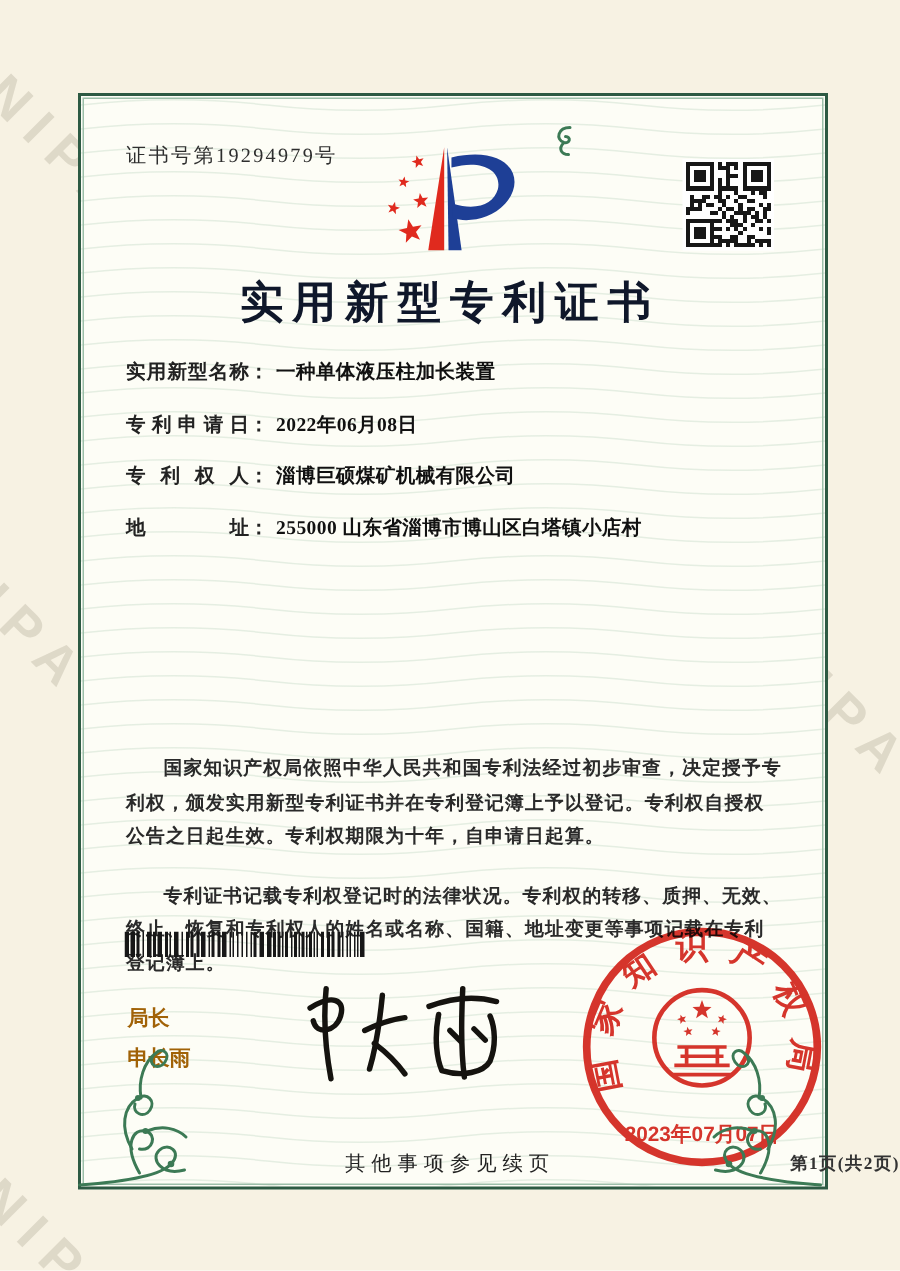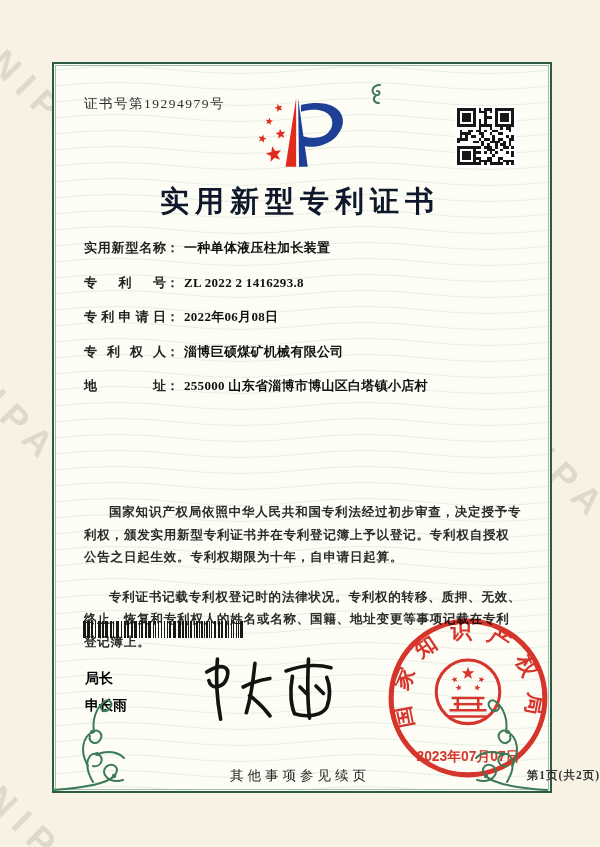--- a/index.html
+++ b/index.html
@@ -36,21 +36,21 @@
   .frow{margin-bottom:16.5px;white-space:nowrap;}
   .flabel{display:inline-block;width:82px;text-align:justify;text-align-last:justify;font-weight:600;color:#222;}
   .fcolon{display:inline-block;width:18px;font-weight:600;color:#222;}
   .fvalue{font-weight:600;color:#111;letter-spacing:0.3px;}
   .flabel2{display:inline-block;margin-left:22px;font-weight:600;letter-spacing:2px;color:#222;}
   .legal{left:84px;top:484px;width:438px;font-size:12.5px;line-height:1.8;letter-spacing:0.8px;color:#2a2a2a;}
   .legal p{margin:17px 0 5px 0;text-indent:2em;font-weight:bold;}
   .barcode{left:83px;top:621px;width:163px;height:17px;}
   .barcode rect{fill:#171717;}
   .officer{left:85px;top:665px;font-family:"Liberation Sans","DejaVu Sans",sans-serif;
-    font-size:14px;font-weight:600;line-height:27px;color:#000000;}
+    font-size:14px;font-weight:600;line-height:27px;color:#a16207;}
   .signature{left:196px;top:644px;width:150px;height:86px;}
   .signature path{fill:none;stroke:#15130f;stroke-width:3.4;stroke-linecap:round;stroke-linejoin:round;}
   .seal{left:386px;top:616px;width:164px;height:164px;opacity:0.94;mix-blend-mode:multiply;}
   .ornament{width:100px;height:102px;}
   .orn-bl{left:51px;top:691px;}
   .orn-br{left:449px;top:691px;transform:scaleX(-1);}
   .orn-top{left:366px;top:83px;width:20px;height:22px;}
   .ornament path,.orn-top path{fill:none;stroke:#3c7a55;stroke-width:2;stroke-linecap:round;}
   .page-num{left:0;width:600px;top:768px;text-align:right;font-size:11.5px;letter-spacing:1px;color:#333;font-weight:bold;}
   .note{left:0;width:600px;top:767px;text-align:center;font-size:13.5px;letter-spacing:4px;color:#222;}
@@ -370,23 +370,20 @@
       <rect x="20" y="20" width="1" height="1"></rect>
     </svg>
 
   <div class="abs title">实用新型专利证书</div>
 
   <div class="abs fields">
     <div class="frow">
       <span class="flabel">实用新型名称</span><span class="fcolon">：</span><span class="fvalue">一种单体液压柱加长装置</span>
     </div>
     <div class="frow">
-      <span class="flabel">专利号</span><span class="fcolon">：</span><span class="fvalue">ZL 2022 2 1416293.8</span>
-    </div>
-    <div class="frow">
       <span class="flabel">专利申请日</span><span class="fcolon">：</span><span class="fvalue">2022年06月08日</span>
     </div>
     <div class="frow">
       <span class="flabel">专利权人</span><span class="fcolon">：</span><span class="fvalue">淄博巨硕煤矿机械有限公司</span>
     </div>
     <div class="frow">
       <span class="flabel">地址</span><span class="fcolon">：</span><span class="fvalue">255000 山东省淄博市博山区白塔镇小店村</span>
     </div>
   </div>
 

